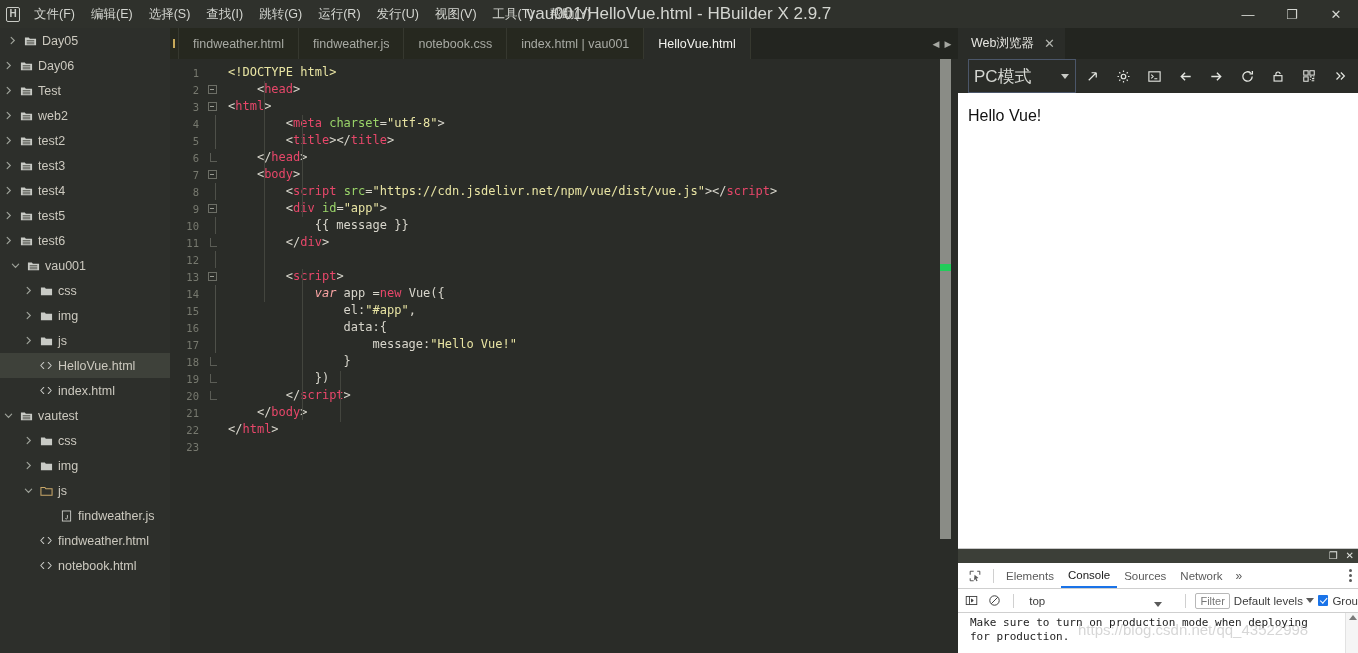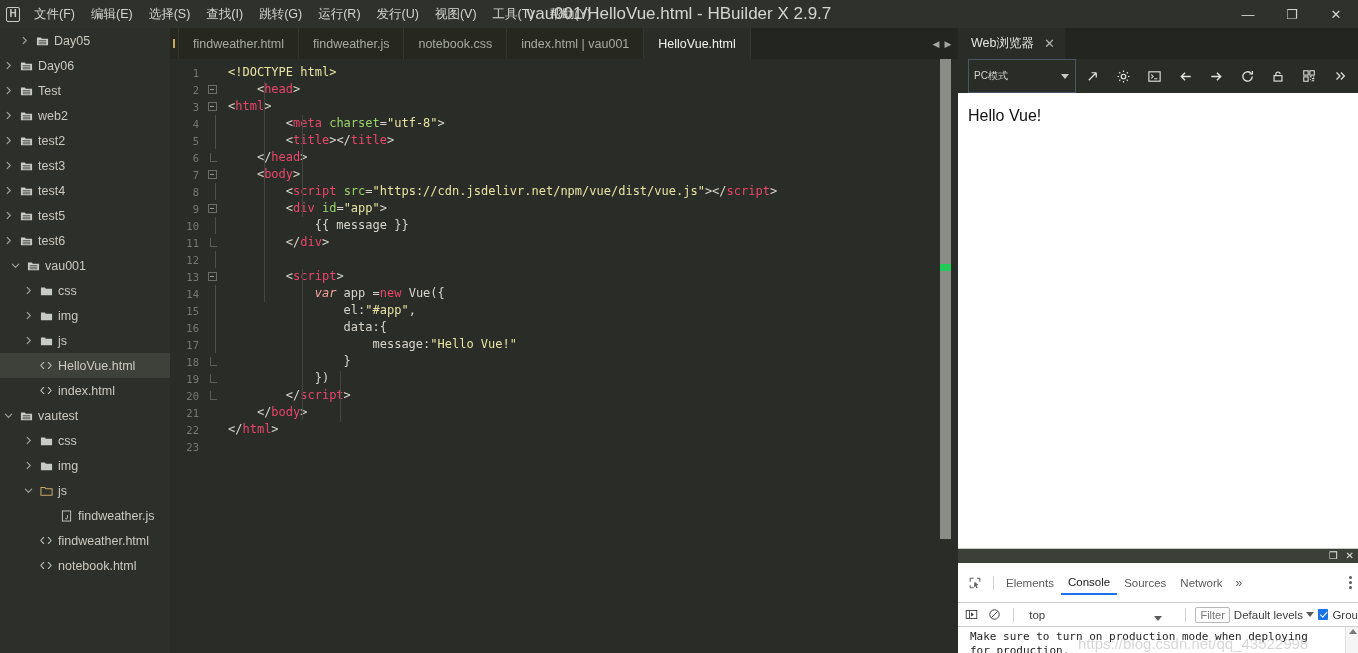--- a/index.html
+++ b/index.html
@@ -268,21 +268,21 @@
     background: #2a2c28;
     display: flex; align-items: center;
     padding: 0 4px 0 10px;
     gap: 3px;
   }
   .mode-select {
     width: 115px; height: 22px;
     background: #2a2c28;
     border: 1px solid #4b5669;
     color: #d4d6d1;
-    font-size: 10px;
+    font-size: 17px;
     display: flex; align-items: center;
     padding: 16px 5px;
     position: relative;
   }
   .mode-select .caret {
     position: absolute; right: 6px;
     width: 0; height: 0;
     border-left: 4px solid transparent;
     border-right: 4px solid transparent;
     border-top: 5px solid #c8cac5;
@@ -316,21 +316,21 @@
   }
   .dt-titlebar {
     height: 14px;
     background: #3c3f38;
     display: flex; align-items: center; justify-content: flex-end;
     padding-right: 4px;
     gap: 8px;
   }
   .dt-titlebar span { color: #e0e2dd; font-size: 10px; line-height: 10px; }
   .dt-tabs {
-    height: 40px;
+    height: 26px;
     background: #fff;
     border-bottom: 1px solid #cfcfcf;
     display: flex; align-items: center;
     padding-left: 4px;
     position: relative;
   }
   .dt-inspect {
     width: 26px; height: 24px;
     display: flex; align-items: center; justify-content: center;
   }
@@ -468,21 +468,21 @@
   <div class="win-ctrls">
     <div class="win-btn">—</div>
     <div class="win-btn">❐</div>
     <div class="win-btn close">✕</div>
   </div>
 </div>
 
 <div class="body-wrap">
 
   <div class="sidebar" id="sidebar">
-      <div class="tree-row" style="padding-left: 16px;">
+      <div class="tree-row" style="padding-left: 4px;">
         <span class="twisty">
           <svg width="9" height="9" viewBox="0 0 10 10">
             <path d="M3.5 1.5 L7 5 L3.5 8.5" stroke="#9ea29a" fill="none" stroke-width="1.3" stroke-linecap="round"></path>
           </svg>
         </span>
         <span class="ficon">
           <svg width="13" height="12" viewBox="0 0 14 12">
             <path d="M1 2.2h4.2l1.1 1.3H13V10.6H1Z" fill="#c9cbc6"></path>
             <path d="M2.9 5.6h8.2M2.9 7.3h8.2M2.9 9h8.2" stroke="#4a4c46" stroke-width="0.9"></path>
           </svg>

